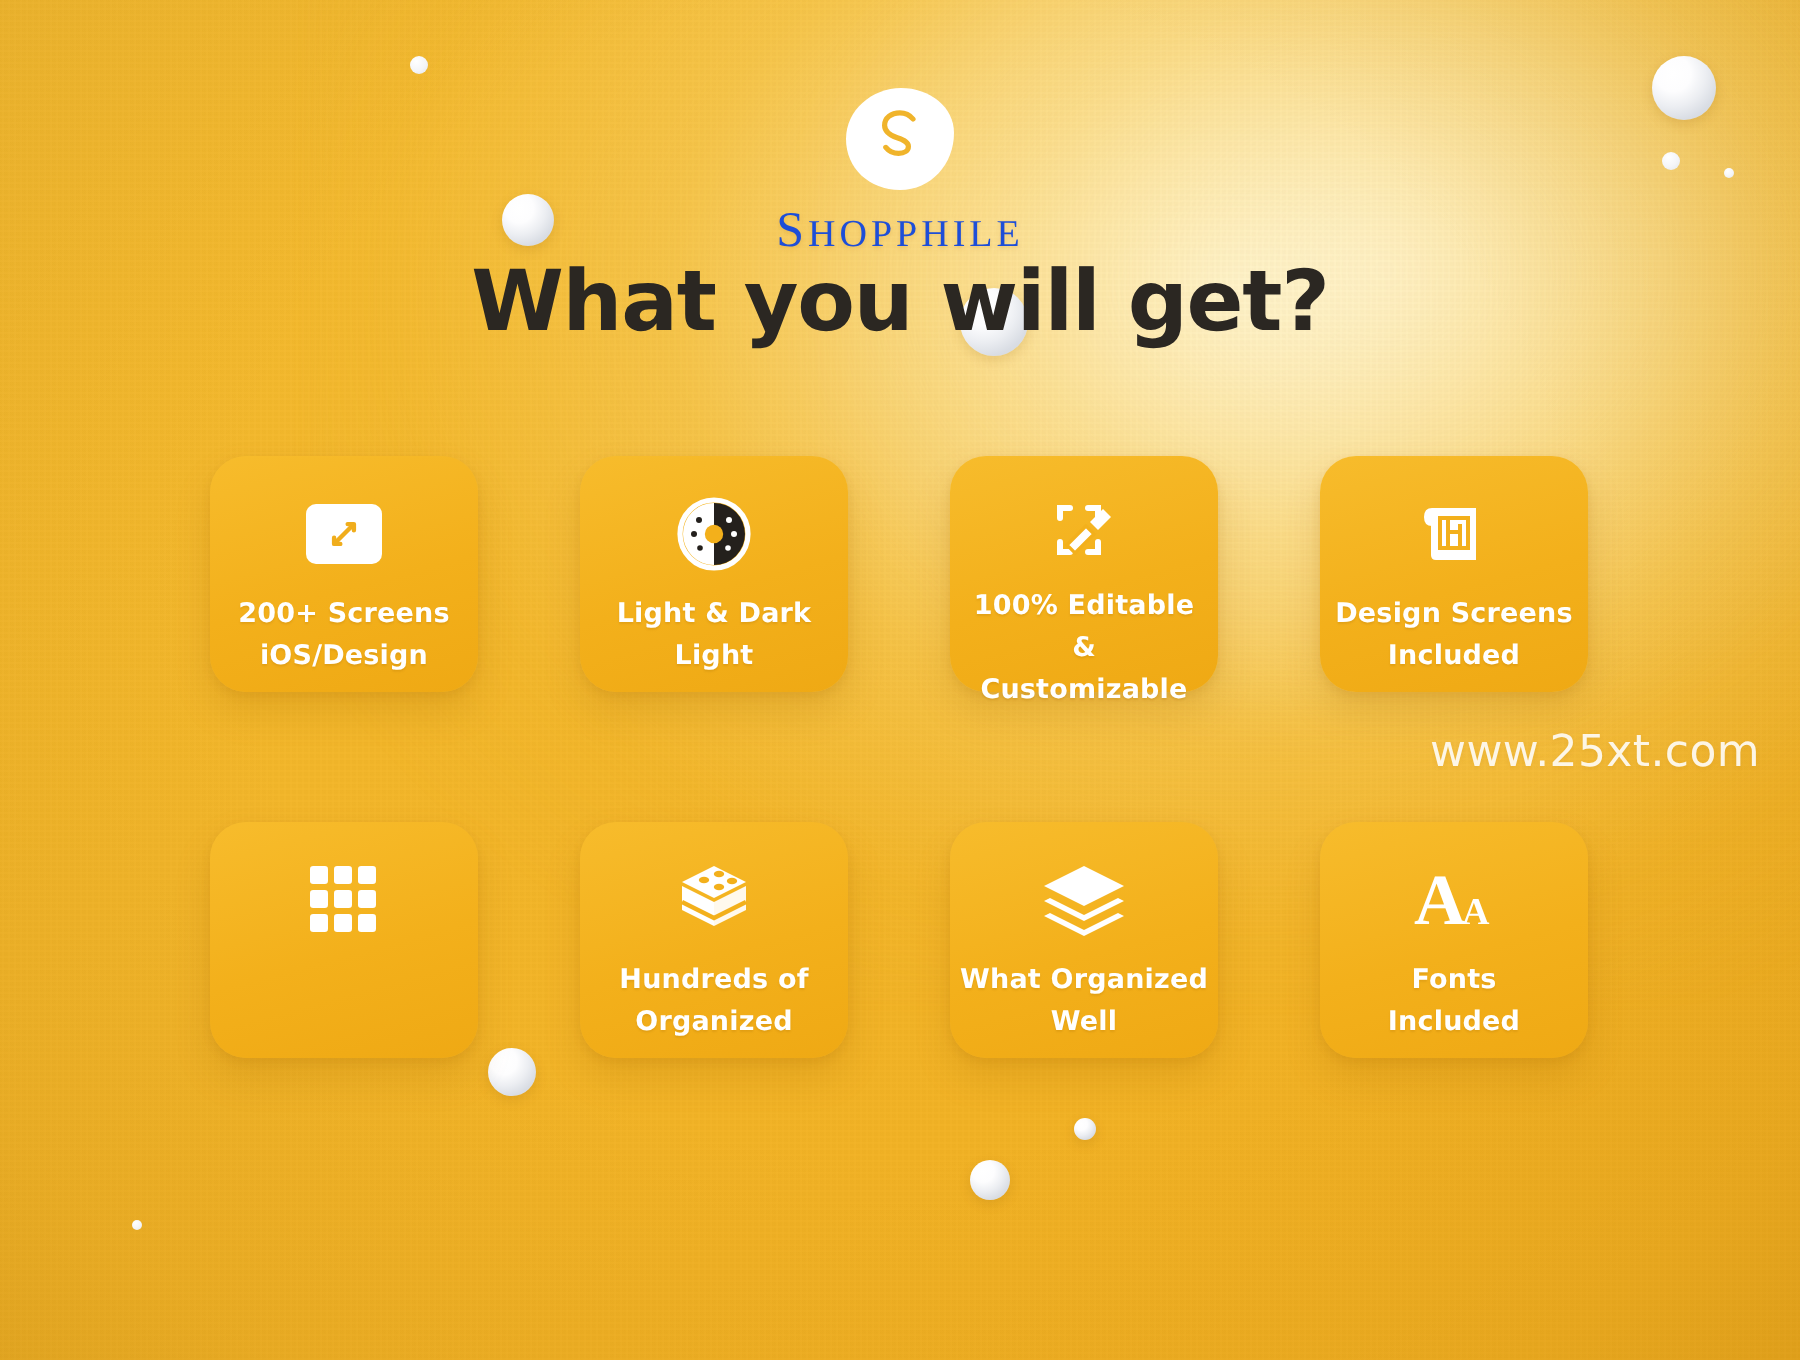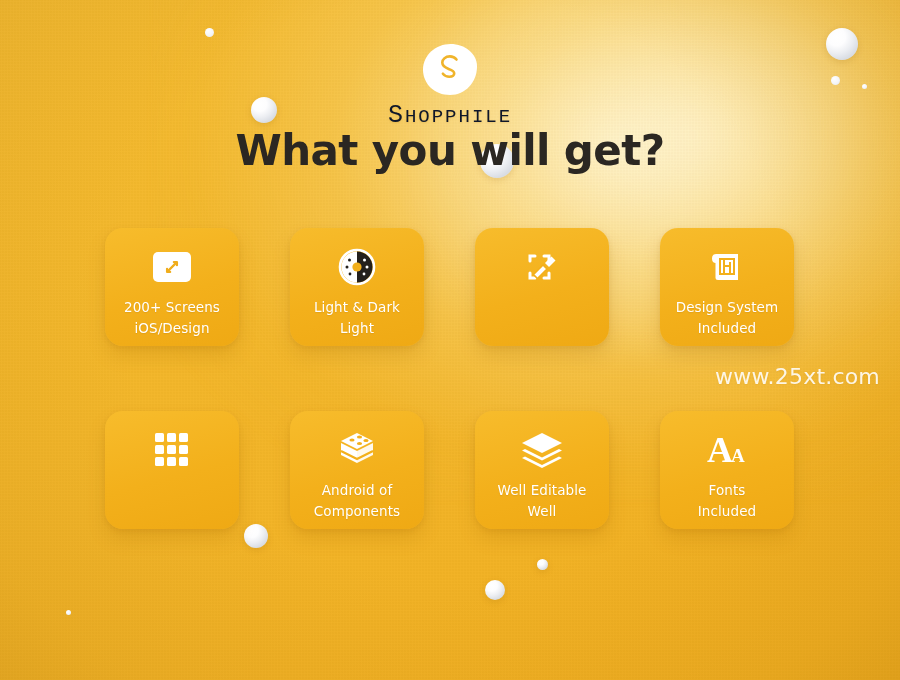--- a/index.html
+++ b/index.html
@@ -86,26 +86,26 @@
     flex-direction: column;
     align-items: center;
   }
   .logo-mark {
     width: 62px; height: 56px;
     position: relative;
   }
   .logo-mark svg { display: block; }
   .logo-word {
     margin-top: 5px;
-    color: #0f172a;
+    color: #1d4ed8;
     letter-spacing: 2.0px;
     font-weight: 400;
     font-size: 19px;
     line-height: 1;
-    font-family: Liberation Mono, monospace;
+    font-family: Liberation Serif, serif;
     text-shadow: 0 1px 2px rgba(170,110,10,0.18);
   }
   .logo-word .cap { font-size: 25px; }
 
   
   .headline {
     position: absolute;
     left: 0; right: 0; top: 128px;
     text-align: center;
     color: #2b2722;
@@ -146,21 +146,21 @@
     height: 46px;
     display: flex;
     align-items: center;
     justify-content: center;
   }
   .card-icon svg { display: block; }
   .card-label {
     margin-top: 7px;
     color: #ffffff;
     font-size: 13.5px;
-    font-weight: normal;
+    font-weight: bold;
     line-height: 1.55;
     text-align: center;
     letter-spacing: 0.1px;
     padding: 0 4px;
     font-family: "DejaVu Sans", sans-serif;
     text-shadow: 0 1px 1px rgba(175,112,8,0.22);
   }
 
   
   .chip {
@@ -269,32 +269,36 @@
       <g stroke="#ffffff" stroke-width="3" fill="none" stroke-linecap="round">
         <path d="M10 15 L10 10 L15 10"></path>
         <path d="M24 10 L29 10 L29 15"></path>
         <path d="M29 27 L29 32 L24 32"></path>
         <path d="M15 32 L10 32 L10 27"></path>
       </g>
       <path d="M13.5 28.5 L23 19 L27 23 L17.5 32.5 Z" fill="#ffffff" stroke="#f3b01b" stroke-width="1.6"></path>
       <path d="M25 17 L31.5 10.5 L35.5 14.5 L29 21 Z" fill="#ffffff"></path>
     </svg>
         </div>
+        <div class="card-label">
+          <div>100% Editable &amp;</div>
+          <div>Customizable</div>
+        </div>
       </div>
       <div class="card">
         <div class="card-icon">
           <svg width="44" height="42" viewBox="0 0 44 42">
       <path d="M11 8 q-4 0 -4 4.5 q0 4.5 4 4.5 L11 8 Z" fill="#ffffff"></path>
       <path d="M11 8 L33 8 L33 34 L13 34 q-2.5 0 -2.5 -2.5 L10.5 17 L11 8 Z" fill="#ffffff"></path>
       <rect x="15" y="13" width="14" height="15" fill="none" stroke="#f3b01b" stroke-width="2"></rect>
       <path d="M19 13 L19 28 M19 20 L25 20 M25 16 L25 28" stroke="#f3b01b" stroke-width="2" fill="none"></path>
     </svg>
         </div>
         <div class="card-label">
-          <div>Design System</div>
+          <div>Design Screens</div>
           <div>Included</div>
         </div>
       </div>
       <div class="card">
         <div class="card-icon">
           <svg width="38" height="38" viewBox="0 0 38 38">
       <g fill="#ffffff">
         <rect x="2" y="2" width="9" height="9" rx="1.6"></rect>
         <rect x="14" y="2" width="9" height="9" rx="1.6"></rect>
         <rect x="26" y="2" width="9" height="9" rx="1.6"></rect>
@@ -315,34 +319,34 @@
       <ellipse cx="17" cy="11" rx="2.6" ry="1.6" fill="#f3b01b"></ellipse>
       <ellipse cx="24.5" cy="8" rx="2.6" ry="1.6" fill="#f3b01b"></ellipse>
       <ellipse cx="24.5" cy="14.5" rx="2.6" ry="1.6" fill="#f3b01b"></ellipse>
       <ellipse cx="31" cy="11.5" rx="2.6" ry="1.6" fill="#f3b01b"></ellipse>
       <path d="M6 14 L22 22 L22 34 L6 26 Z" fill="#ffffff"></path>
       <path d="M38 14 L22 22 L22 34 L38 26 Z" fill="#ffffff" opacity=".92"></path>
       <path d="M6 22 L22 30 L38 22" fill="none" stroke="#f3b01b" stroke-width="2.2"></path>
     </svg>
         </div>
         <div class="card-label">
-          <div>Android of</div>
-          <div>Components</div>
+          <div>Hundreds of</div>
+          <div>Organized</div>
         </div>
       </div>
       <div class="card">
         <div class="card-icon">
           <svg width="46" height="40" viewBox="0 0 46 40">
       <path d="M23 3 L43 13 L23 23 L3 13 Z" fill="#ffffff"></path>
       <path d="M6 19 L23 27.5 L40 19 L43 20.5 L23 30.5 L3 20.5 Z" fill="#ffffff"></path>
       <path d="M6 26.5 L23 35 L40 26.5 L43 28 L23 38 L3 28 Z" fill="#ffffff"></path>
     </svg>
         </div>
         <div class="card-label">
-          <div>Well Editable</div>
+          <div>What Organized</div>
           <div>Well</div>
         </div>
       </div>
       <div class="card">
         <div class="card-icon">
           <svg width="46" height="42" viewBox="0 0 46 42">
       <text x="3" y="33" font-family="Liberation Serif, serif" font-size="36" font-weight="bold" fill="#ffffff">A</text>
       <text x="27" y="33" font-family="Liberation Serif, serif" font-size="19" font-weight="bold" fill="#ffffff">A</text>
     </svg>
         </div>

